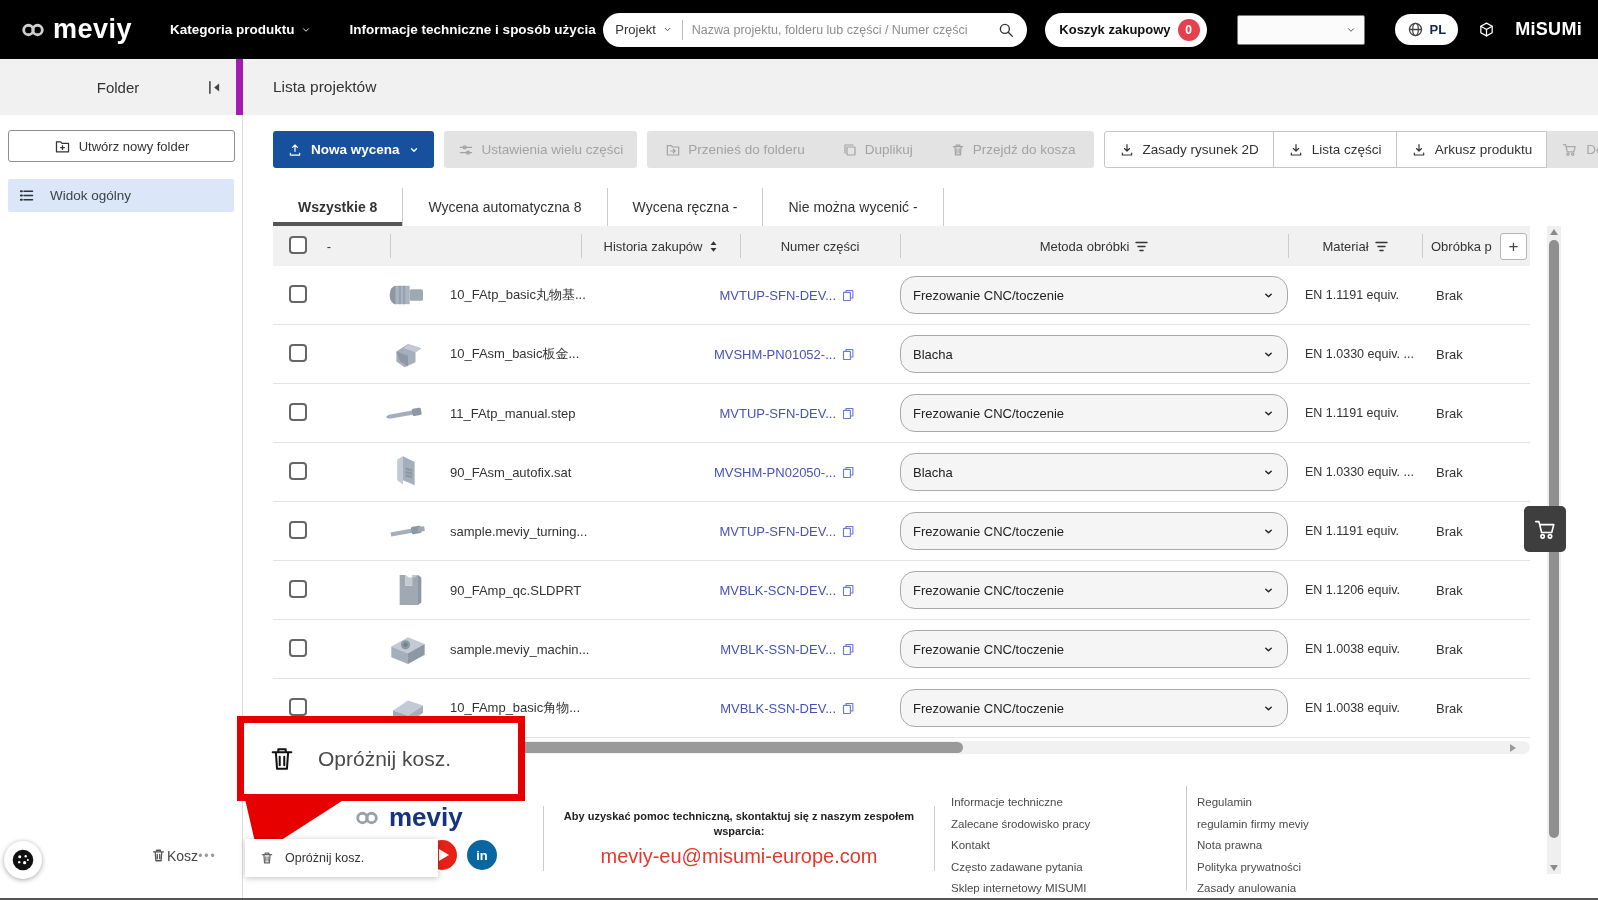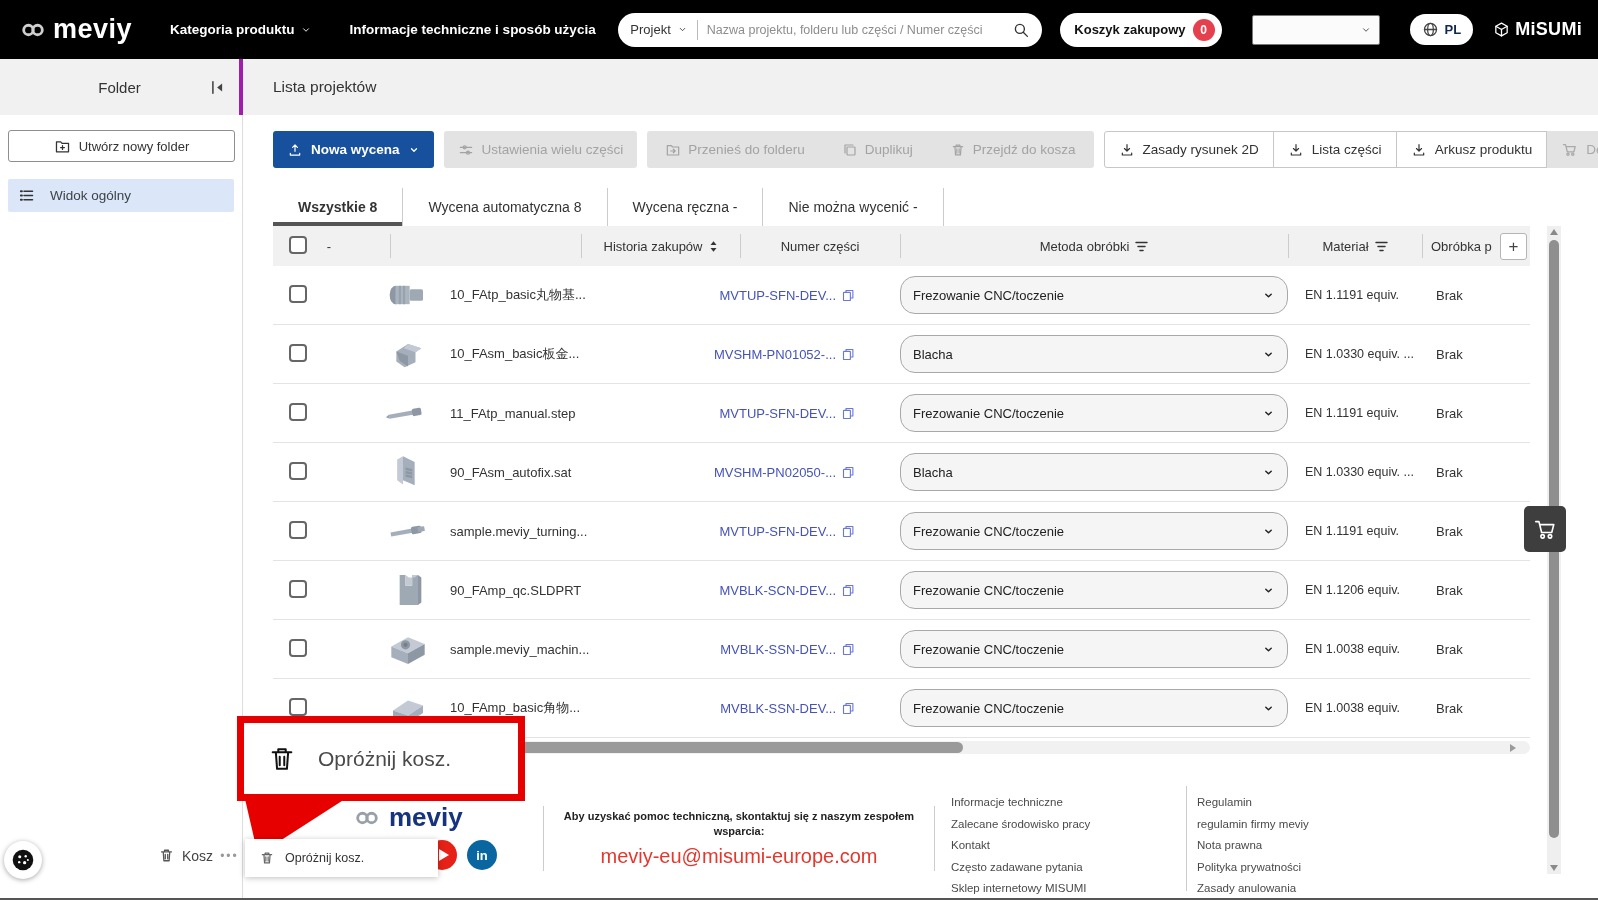--- a/index.html
+++ b/index.html
@@ -15,25 +15,25 @@
 .nav-link{color:#fff;font-weight:bold;font-size:13.5px;margin-left:38px;display:flex;align-items:center;gap:5px;white-space:nowrap}
 .search{margin-left:auto;width:424px;height:34px;background:#fff;border-radius:17px;display:flex;align-items:center;padding:0 12px;color:#333}
 .scope{display:flex;align-items:center;gap:6px;font-size:13px;color:#333;white-space:nowrap}
 .search .vdiv{width:1px;height:20px;background:#bbb;margin:0 9px}
 .search input{border:0;outline:0;flex:1;font-size:12.5px;font-family:inherit;color:#333;background:transparent}
 .search input::placeholder{color:#8d8d8d}
 .cart-pill{margin-left:18px;height:34px;background:#fff;border-radius:17px;display:flex;align-items:center;gap:7px;padding:0 7px 0 14px;color:#111;font-weight:bold;font-size:13px;white-space:nowrap}
 .badge{width:22px;height:22px;border-radius:50%;background:#e4404e;color:#fff;display:flex;align-items:center;justify-content:center;font-size:12px;font-weight:bold}
 .nav-select{margin-left:30px;width:128px;height:30px;background:#fbfbfb;border:1px solid #777;border-radius:2px;display:flex;align-items:center;justify-content:flex-end;padding:0 7px;color:#444}
 .lang-pill{margin-left:30px;height:31px;border-radius:16px;background:#fff;color:#12284d;display:flex;align-items:center;gap:6px;padding:0 12px;font-weight:bold;font-size:13px}
-.misumi{margin-left:20px;display:flex;align-items:center;gap:5px;font-weight:bold;font-size:18px;color:#fff;letter-spacing:.3px}
+.misumi{margin-left:20px;display:flex;align-items:center;gap:20px;font-weight:bold;font-size:18px;color:#fff;letter-spacing:.3px}
 
 
 .strip{position:absolute;top:59px;left:0;right:0;height:56px;background:#f1f1f1;display:flex}
-.strip-left{width:243px;border-right:4px solid #a21caf;display:flex;align-items:center;justify-content:center;position:relative;font-size:15px;color:#333}
+.strip-left{width:243px;border-right:7px solid #a21caf;display:flex;align-items:center;justify-content:center;position:relative;font-size:15px;color:#333}
 .collapse{position:absolute;right:13px;color:#444}
 .strip-right{flex:1;display:flex;align-items:center;padding-left:30px;font-size:15.5px;color:#333}
 
 
 .sidebar{position:absolute;top:115px;left:0;bottom:0;width:243px;background:#fff;border-right:1px solid #ddd}
 .btn-newfolder{margin:15px 8px 0;width:227px;height:32px;border:1px solid #8e8e8e;border-radius:3px;background:#fff;display:flex;align-items:center;justify-content:center;gap:8px;font-size:13px;color:#333;cursor:pointer}
 .overview{margin:17px 8px 0;height:33px;background:#dbe7f8;border-radius:2px;display:flex;align-items:center;gap:15px;padding-left:10px;font-size:13.5px;color:#3c4248;cursor:pointer}
 
 
 .main{position:absolute;top:115px;left:243px;right:0;bottom:0;background:#fff;padding:0 68px 0 30px}
@@ -88,21 +88,21 @@
 .f-email{margin-top:5px;font-size:20px;font-weight:normal;color:#e5372c;cursor:pointer;white-space:nowrap}
 .f-col{position:absolute;top:26px;font-size:11.5px;color:#4a4a4a}
 .f-col div{margin-bottom:9.5px;cursor:pointer;white-space:nowrap}
 .f-col1{left:708px}
 .f-col2{left:954px}
 .f-div{position:absolute;left:943px;top:16px;height:105px;width:1px;background:#ccc}
 .bottom-edge{position:absolute;left:0;right:0;bottom:0;height:2px;background:#555}
 
 
 .cookie-btn{position:absolute;left:4px;top:841px;width:38px;height:38px;border-radius:50%;background:#fff;box-shadow:0 1px 5px rgba(0,0,0,.35);display:flex;align-items:center;justify-content:center;z-index:60;cursor:pointer}
-.kosz{position:absolute;left:158px;top:847px;display:flex;align-items:center;gap:7px;color:#444;font-size:14px;z-index:35;cursor:pointer}
+.kosz{position:absolute;left:150px;top:847px;display:flex;align-items:center;gap:0;color:#444;font-size:14px;z-index:35;cursor:pointer}
 .kosz .dots{color:#999;font-size:12px;letter-spacing:2px}
 .trash-menu{position:absolute;left:245px;top:839px;width:193px;height:38px;background:#fff;box-shadow:0 1px 6px rgba(0,0,0,.25);display:flex;align-items:center;gap:10px;padding-left:14px;font-size:12.5px;color:#333;z-index:45;cursor:pointer}
 .callout{position:absolute;left:237px;top:716px;width:288px;height:85px;background:#fff;border:7px solid #e60000;display:flex;align-items:center;gap:20px;padding-left:22px;font-size:21px;color:#4a4a4a;z-index:50}
 .wedge{position:absolute;left:240px;top:799px;z-index:40}
 .cart-float{position:absolute;left:1524px;top:506px;width:42px;height:46px;background:#3e3e3e;border-radius:5px;display:flex;align-items:center;justify-content:center;color:#fff;z-index:30;cursor:pointer}
 .vscroll{position:absolute;left:1547px;top:226px;width:14px;height:648px;background:#efefef;z-index:20;display:flex;flex-direction:column;align-items:center}
 .vup{margin-top:3px;width:0;height:0;border-bottom:6px solid #8a8a8a;border-left:4.5px solid transparent;border-right:4.5px solid transparent}
 .vthumb{margin-top:5px;width:10px;height:598px;border-radius:6px;background:#8f8f8f;cursor:pointer}
 .vdown{margin-top:auto;margin-bottom:3px;width:0;height:0;border-top:6px solid #8a8a8a;border-left:4.5px solid transparent;border-right:4.5px solid transparent}
 </style>

